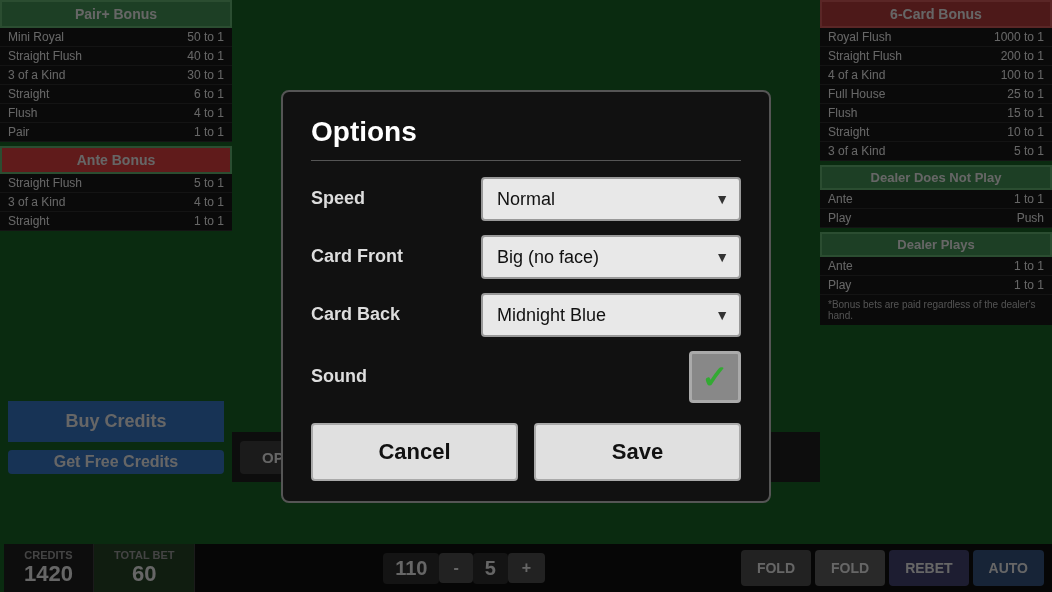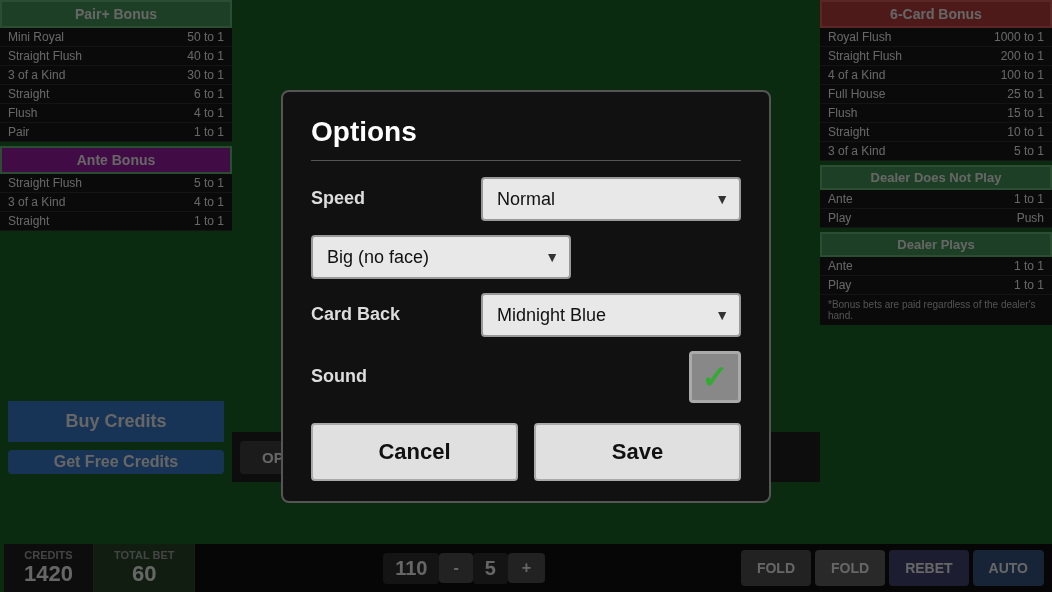--- a/index.html
+++ b/index.html
@@ -51,21 +51,21 @@
       display: flex;
       justify-content: space-between;
       padding: 2px 8px;
       border-bottom: 1px solid #333;
     }
 
     .bonus-table .row .label { color: #fff; }
     .bonus-table .row .value { color: #fff; }
 
     .ante-bonus-header {
-      background: #a21caf;
+      background: #ef4444;
       border: 2px solid #6cc07c;
       color: #fff;
       text-align: center;
       font-weight: bold;
       font-size: 14px;
       padding: 4px 0;
       margin-top: 4px;
     }
 
     .buy-credits-btn {
@@ -555,20 +555,21 @@
         <select class="modal-select">
           <option>Slow</option>
           <option selected="">Normal</option>
           <option>Fast</option>
         </select>
         <span class="select-arrow">▼</span>
       </div>
     </div>
 
     <div class="modal-row">
+      <span class="modal-label">Card Front</span>
       <div class="select-wrapper">
         <select class="modal-select">
           <option>Standard</option>
           <option selected="">Big (no face)</option>
           <option>Big (with face)</option>
         </select>
         <span class="select-arrow">▼</span>
       </div>
     </div>
 

